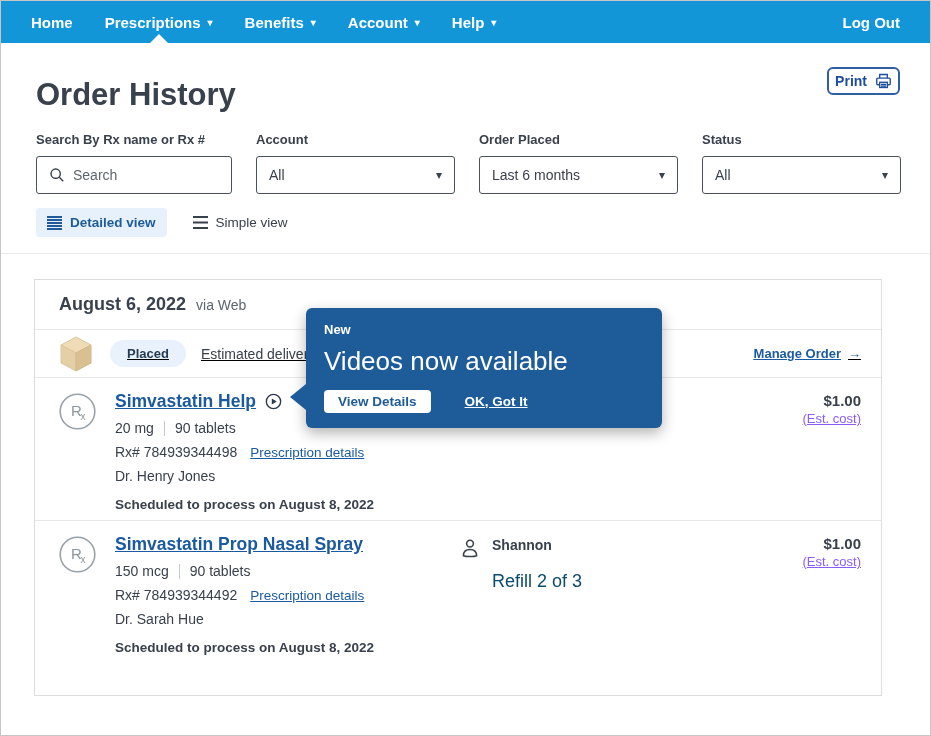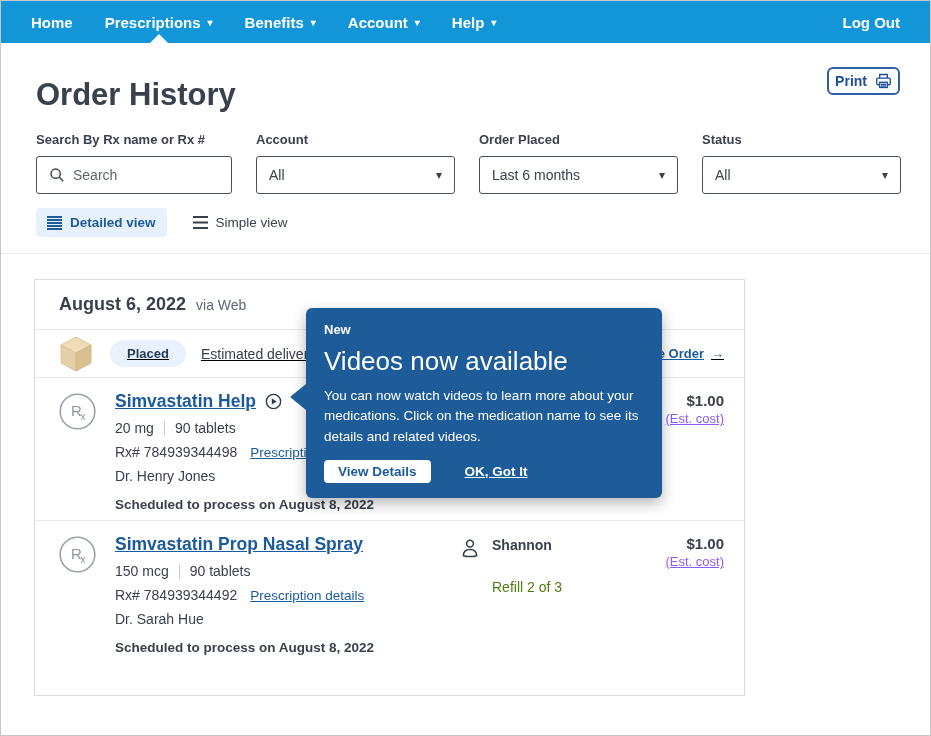--- a/index.html
+++ b/index.html
@@ -38,21 +38,21 @@
 
   
   .toggle-row { position:absolute; top:207px; left:35px; display:flex; align-items:center; gap:26px; }
   .chip { background:#e7f1fb; border-radius:4px; padding:7px 11px; display:flex; gap:8px;
           align-items:center; color:#1e5c99; font-weight:bold; font-size:13.5px; cursor:pointer; }
   .simple-toggle { display:flex; gap:8px; align-items:center; color:#39414d; font-size:13.5px; cursor:pointer; }
 
   .section-divider { position:absolute; top:252px; left:0; right:0; height:1px; background:#ebebeb; }
 
   
-  .card { position:absolute; top:278px; left:33px; width:711px; height:417px;
+  .card { position:absolute; top:278px; left:33px; width:848px; height:417px;
           border:1px solid #dcdcdc; background:#fff; }
   .card-header { height:50px; padding:0 24px; display:flex; align-items:baseline; gap:10px;
           border-bottom:1px solid #e8e8e8; }
   .order-date { font-size:18px; font-weight:bold; color:#39414d; align-self:center; }
   .order-via { font-size:14px; color:#5c6670; align-self:center; }
 
   .status-row { height:48px; padding:0 20px 0 24px; display:flex; align-items:center;
           border-bottom:1px solid #e8e8e8;text-decoration:underline; }
   .pill { background:#e9f2fc; border-radius:16px; padding:6px 17px; font-size:13px;
           font-weight:bold; color:#243b53; margin-left:17px; }
@@ -71,21 +71,21 @@
   .med-line { margin-top:8px; font-size:14px; color:#39414d; display:flex; align-items:center; }
   .vsep { display:inline-block; width:1px; height:15px; background:#c3c9cf; margin:0 10px; }
   .details-link { font-size:13.5px; color:#1b5a9e; text-decoration:underline; cursor:pointer; margin-left:13px; }
   .doctor-line { margin-top:8px; font-size:14px; color:#39414d; }
   .sched-line { margin-top:13px; font-size:13.5px; font-weight:bold; color:#39414d; }
   .price-col { position:absolute; top:14px; right:20px; text-align:right; }
   .price-val { font-size:15px; font-weight:bold; color:#39414d; }
   .price-est { margin-top:2px; font-size:13px; color:#8b5cf6; text-decoration:underline; cursor:pointer; }
   .member-col { position:absolute; left:424px; top:16px; display:flex; gap:11px; }
   .member-name { font-size:14px; font-weight:bold; color:#39414d; }
-  .member-refill { margin-top:26px; font-size:14px; color:#4d7c0f; }
+  .member-refill { margin-top:18px; font-size:18px; color:#0c4a6e; }
 
   
   .popup { position:absolute; top:307px; left:305px; width:356px; background:#1e5c99;
            border-radius:6px; padding:14px 18px 15px; color:#fff; z-index:40;
            box-shadow:0 5px 14px rgba(0,0,0,0.3); }
   .popup-arrow { position:absolute; left:-16px; top:76px; width:0; height:0;
            border-top:13px solid transparent; border-bottom:13px solid transparent;
            border-right:16px solid #1e5c99; }
   .popup-badge { font-size:13px; font-weight:bold; }
   .popup-title { font-size:26px; margin-top:9px; font-weight:normal; }
@@ -302,20 +302,19 @@
         <div class="price-val">$1.00</div>
         <div class="price-est">(Est. cost)</div>
       </div>
     </div>
   </div>
 
   <div class="popup">
     <div class="popup-arrow"></div>
     <div class="popup-badge">New</div>
     <div class="popup-title">Videos now available</div>
-    <div class="popup-body">You can now watch videos to learn more about your medications. Click on the medication name to see its details and related videos.</div>
     <div class="popup-actions">
       <button class="view-details-btn">View Details</button>
       <span class="ok-link">OK, Got It</span>
     </div>
   </div>
 
 </div>
 
 </body></html>

